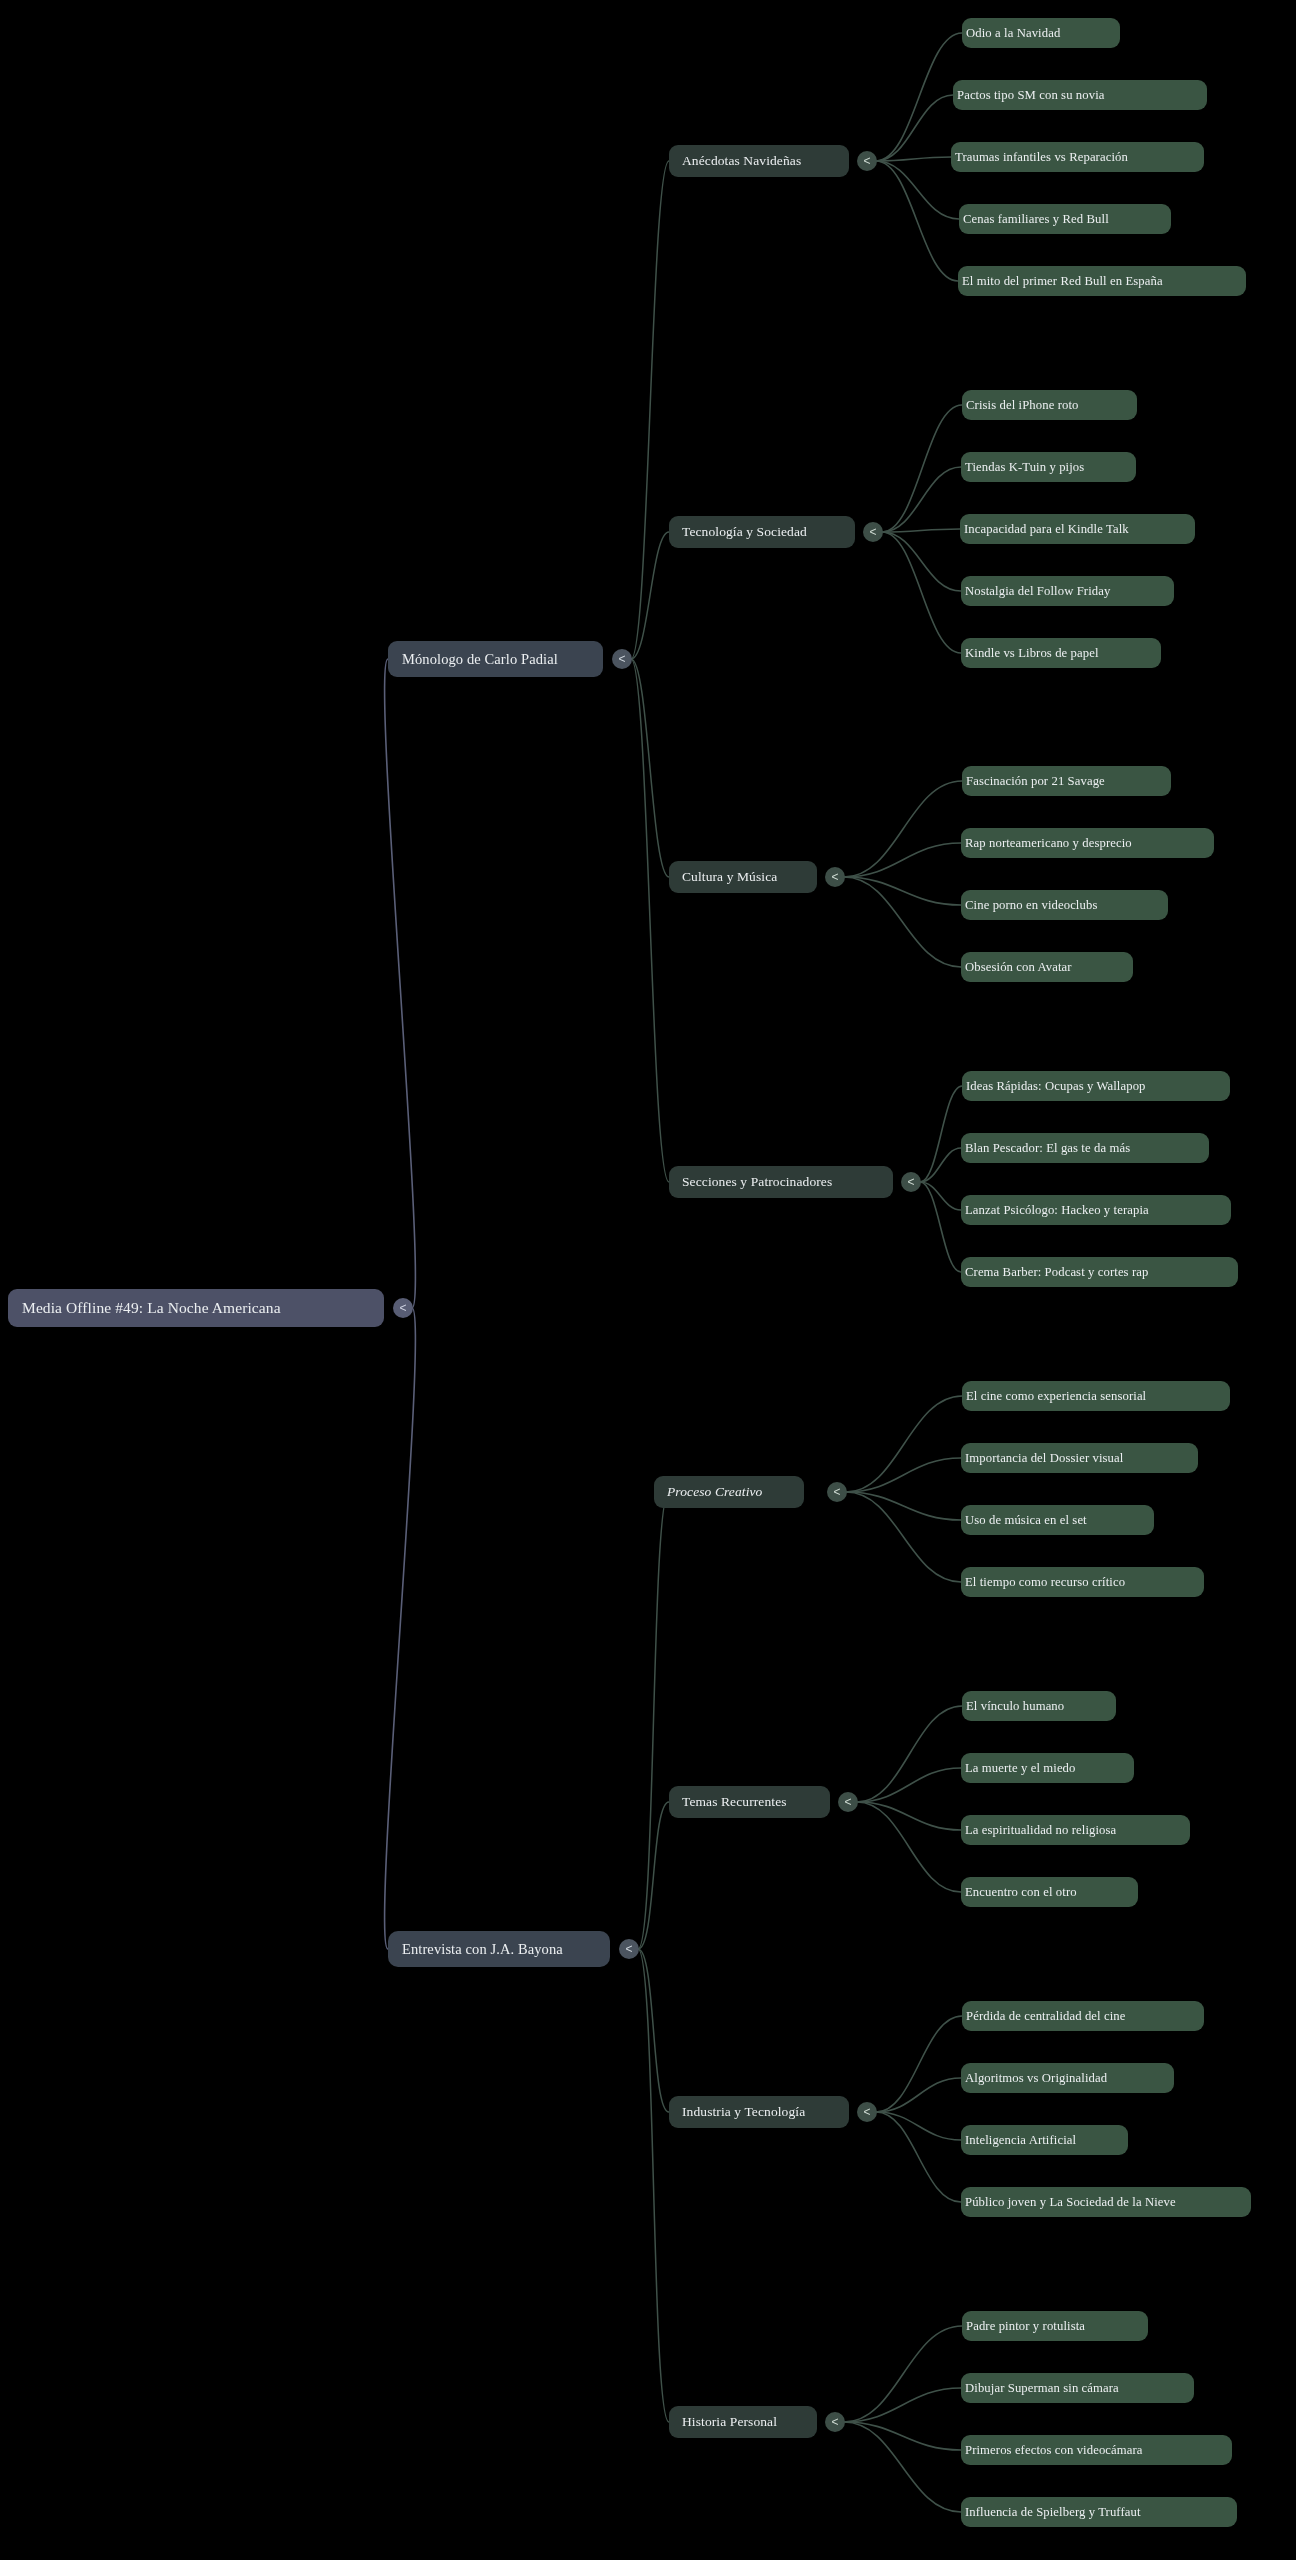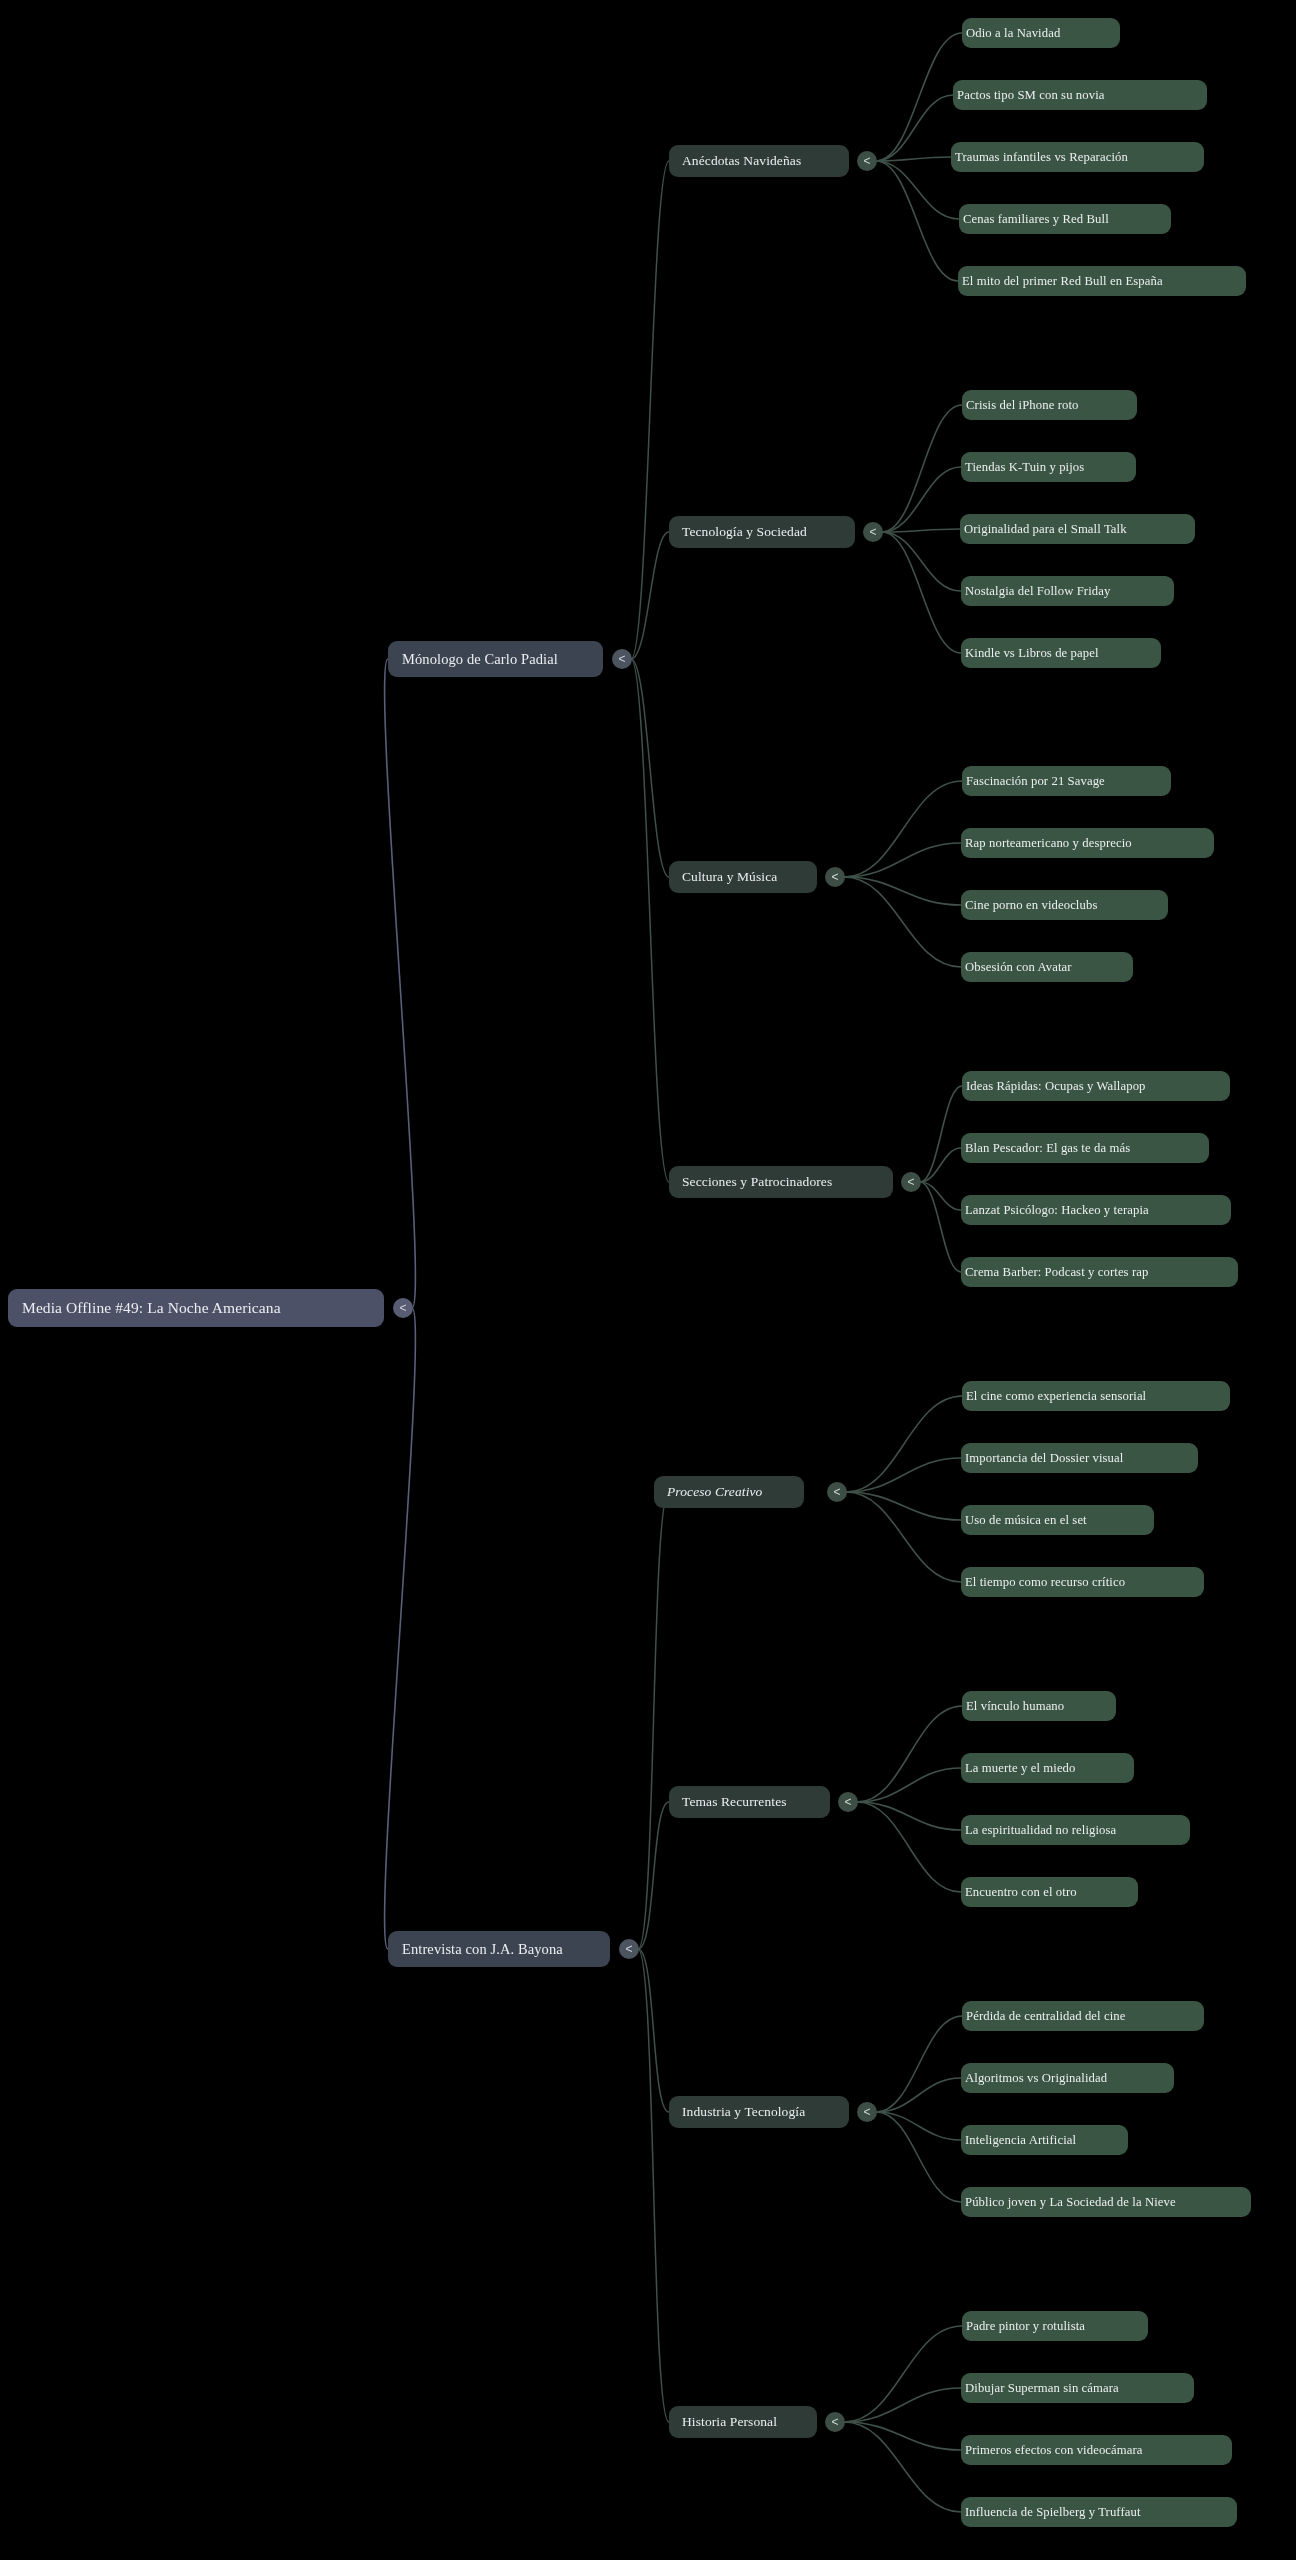--- a/index.html
+++ b/index.html
@@ -141,21 +141,21 @@
       <div class="collapse-dot cd-l2" style="left: 863px; top: 522px;">
         <span>&lt;</span>
       </div>
       <div class="node n-leaf" style="left: 962px; top: 390px; width: 175px;">
         <span class="txt">Crisis del iPhone roto</span>
       </div>
       <div class="node n-leaf" style="left: 961px; top: 452px; width: 175px;">
         <span class="txt">Tiendas K-Tuin y pijos</span>
       </div>
       <div class="node n-leaf" style="left: 960px; top: 514px; width: 235px;">
-        <span class="txt">Originalidad para el Small Talk</span>
+        <span class="txt">Incapacidad para el Kindle Talk</span>
       </div>
       <div class="node n-leaf" style="left: 961px; top: 576px; width: 213px;">
         <span class="txt">Nostalgia del Follow Friday</span>
       </div>
       <div class="node n-leaf" style="left: 961px; top: 638px; width: 200px;">
         <span class="txt">Kindle vs Libros de papel</span>
       </div>
       <div class="node n-l2" style="left: 669px; top: 861px; width: 148px;">
         <span class="txt">Cultura y Música</span>
       </div>
@@ -185,21 +185,21 @@
       </div>
       <div class="node n-leaf" style="left: 961px; top: 1133px; width: 248px;">
         <span class="txt">Blan Pescador: El gas te da más</span>
       </div>
       <div class="node n-leaf" style="left: 961px; top: 1195px; width: 270px;">
         <span class="txt">Lanzat Psicólogo: Hackeo y terapia</span>
       </div>
       <div class="node n-leaf" style="left: 961px; top: 1257px; width: 277px;">
         <span class="txt">Crema Barber: Podcast y cortes rap</span>
       </div>
-      <div class="node n-l1" style="left: 388px; top: 1931px; width: 222px;">
+      <div class="node n-l1" style="left: 388px; top: 1931px; width: 222px; border-radius: 10px;">
         <span class="txt">Entrevista con J.A. Bayona</span>
       </div>
       <div class="collapse-dot cd-l1" style="left: 619px; top: 1939px;">
         <span>&lt;</span>
       </div>
       <div class="node n-l2" style="left: 654px; top: 1476px; width: 150px; font-style: italic;">
         <span class="txt">Proceso Creativo</span>
       </div>
       <div class="collapse-dot cd-l2" style="left: 827px; top: 1482px;">
         <span>&lt;</span>

